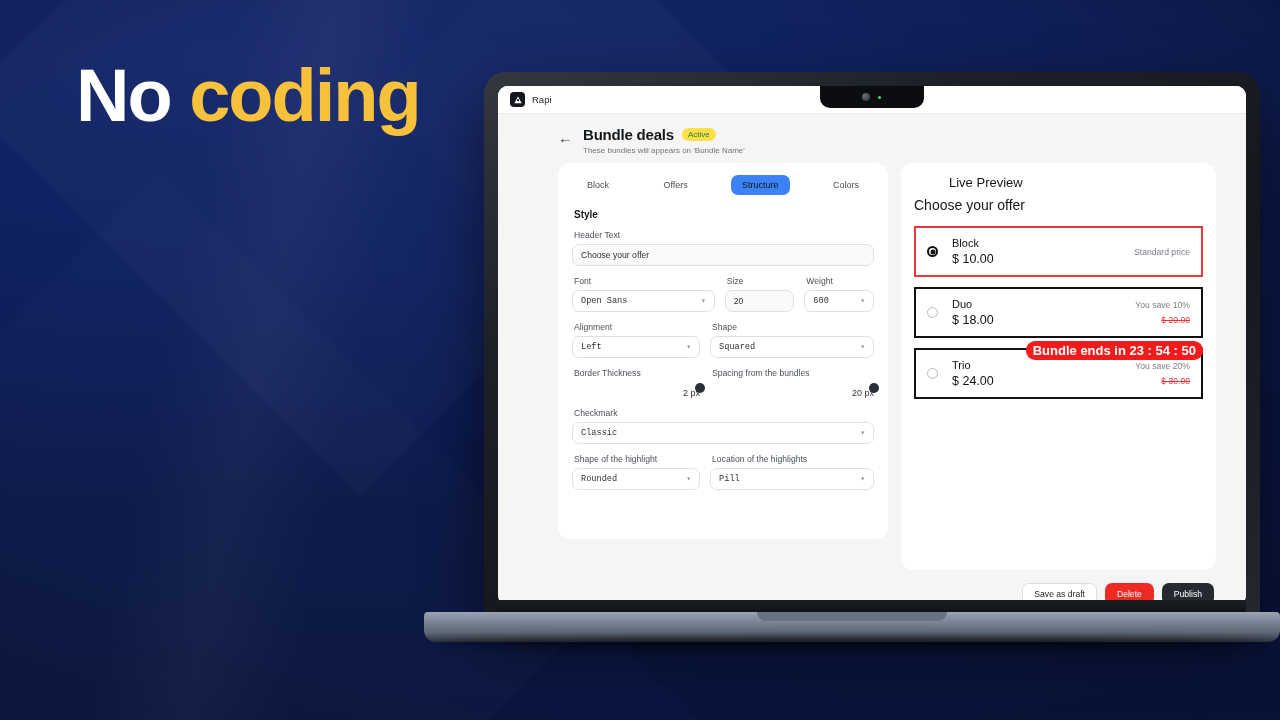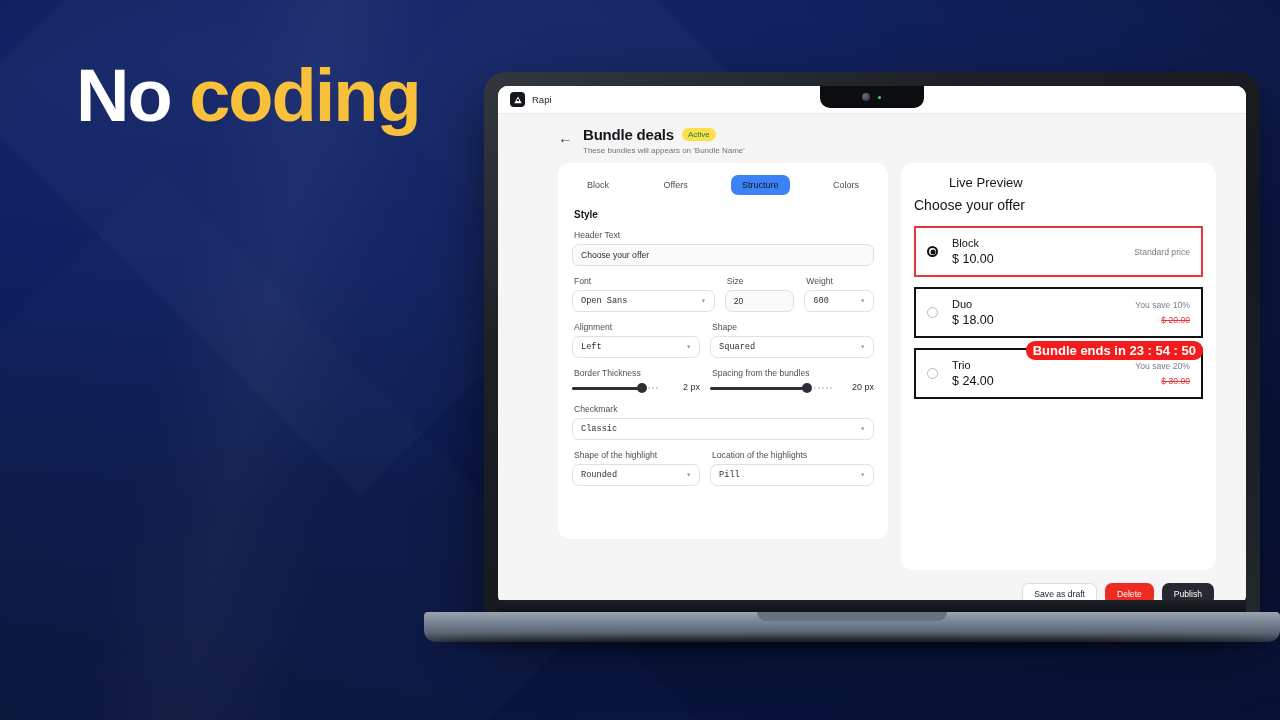--- a/index.html
+++ b/index.html
@@ -105,21 +105,21 @@
 
   .input, .select{
     height:22px; border:1px solid #e0e0e0; border-radius:7px; background:#fafafa;
     font-size:8.6px; color:#2c3037; display:flex; align-items:center; padding:0 8px;
   }
   .select{ justify-content:space-between; background:#ffffff; cursor:pointer;font-family:Liberation Mono, monospace; }
   .caret{ color:#8a9099; font-size:8px; line-height:0.85; display:flex; flex-direction:column; }
 
   .gap{ height:10px; }
 
-  .sliderrow{ display:flex; align-items:flex-start; gap:6px; }
+  .sliderrow{ display:flex; align-items:flex-end; gap:6px;flex-direction:column; }
   .slider{ position:relative; flex:1; height:12px; cursor:pointer; }
   .slider .track{ position:absolute; left:0; right:0; top:5px; height:2px;
      background:repeating-linear-gradient(90deg,#d8d8d8 0 2px, transparent 2px 4px); border-radius:2px; }
   .slider .fill{ position:absolute; left:0; top:5px; height:2.5px; background:#2b2f36; border-radius:2px; }
   .slider .thumb{ position:absolute; top:1px; width:10px; height:10px; border-radius:50%; background:#2b2f36; }
   .sval{ font-size:9px; color:#2c3037; width:34px; text-align:right; }
 
   
   .rightcard{ flex:1; padding:12px 13px 13px 13px; height:276px; }
   .lp-label{ font-size:13px; font-weight:normal; color:#14181d;padding-left:35px; }

